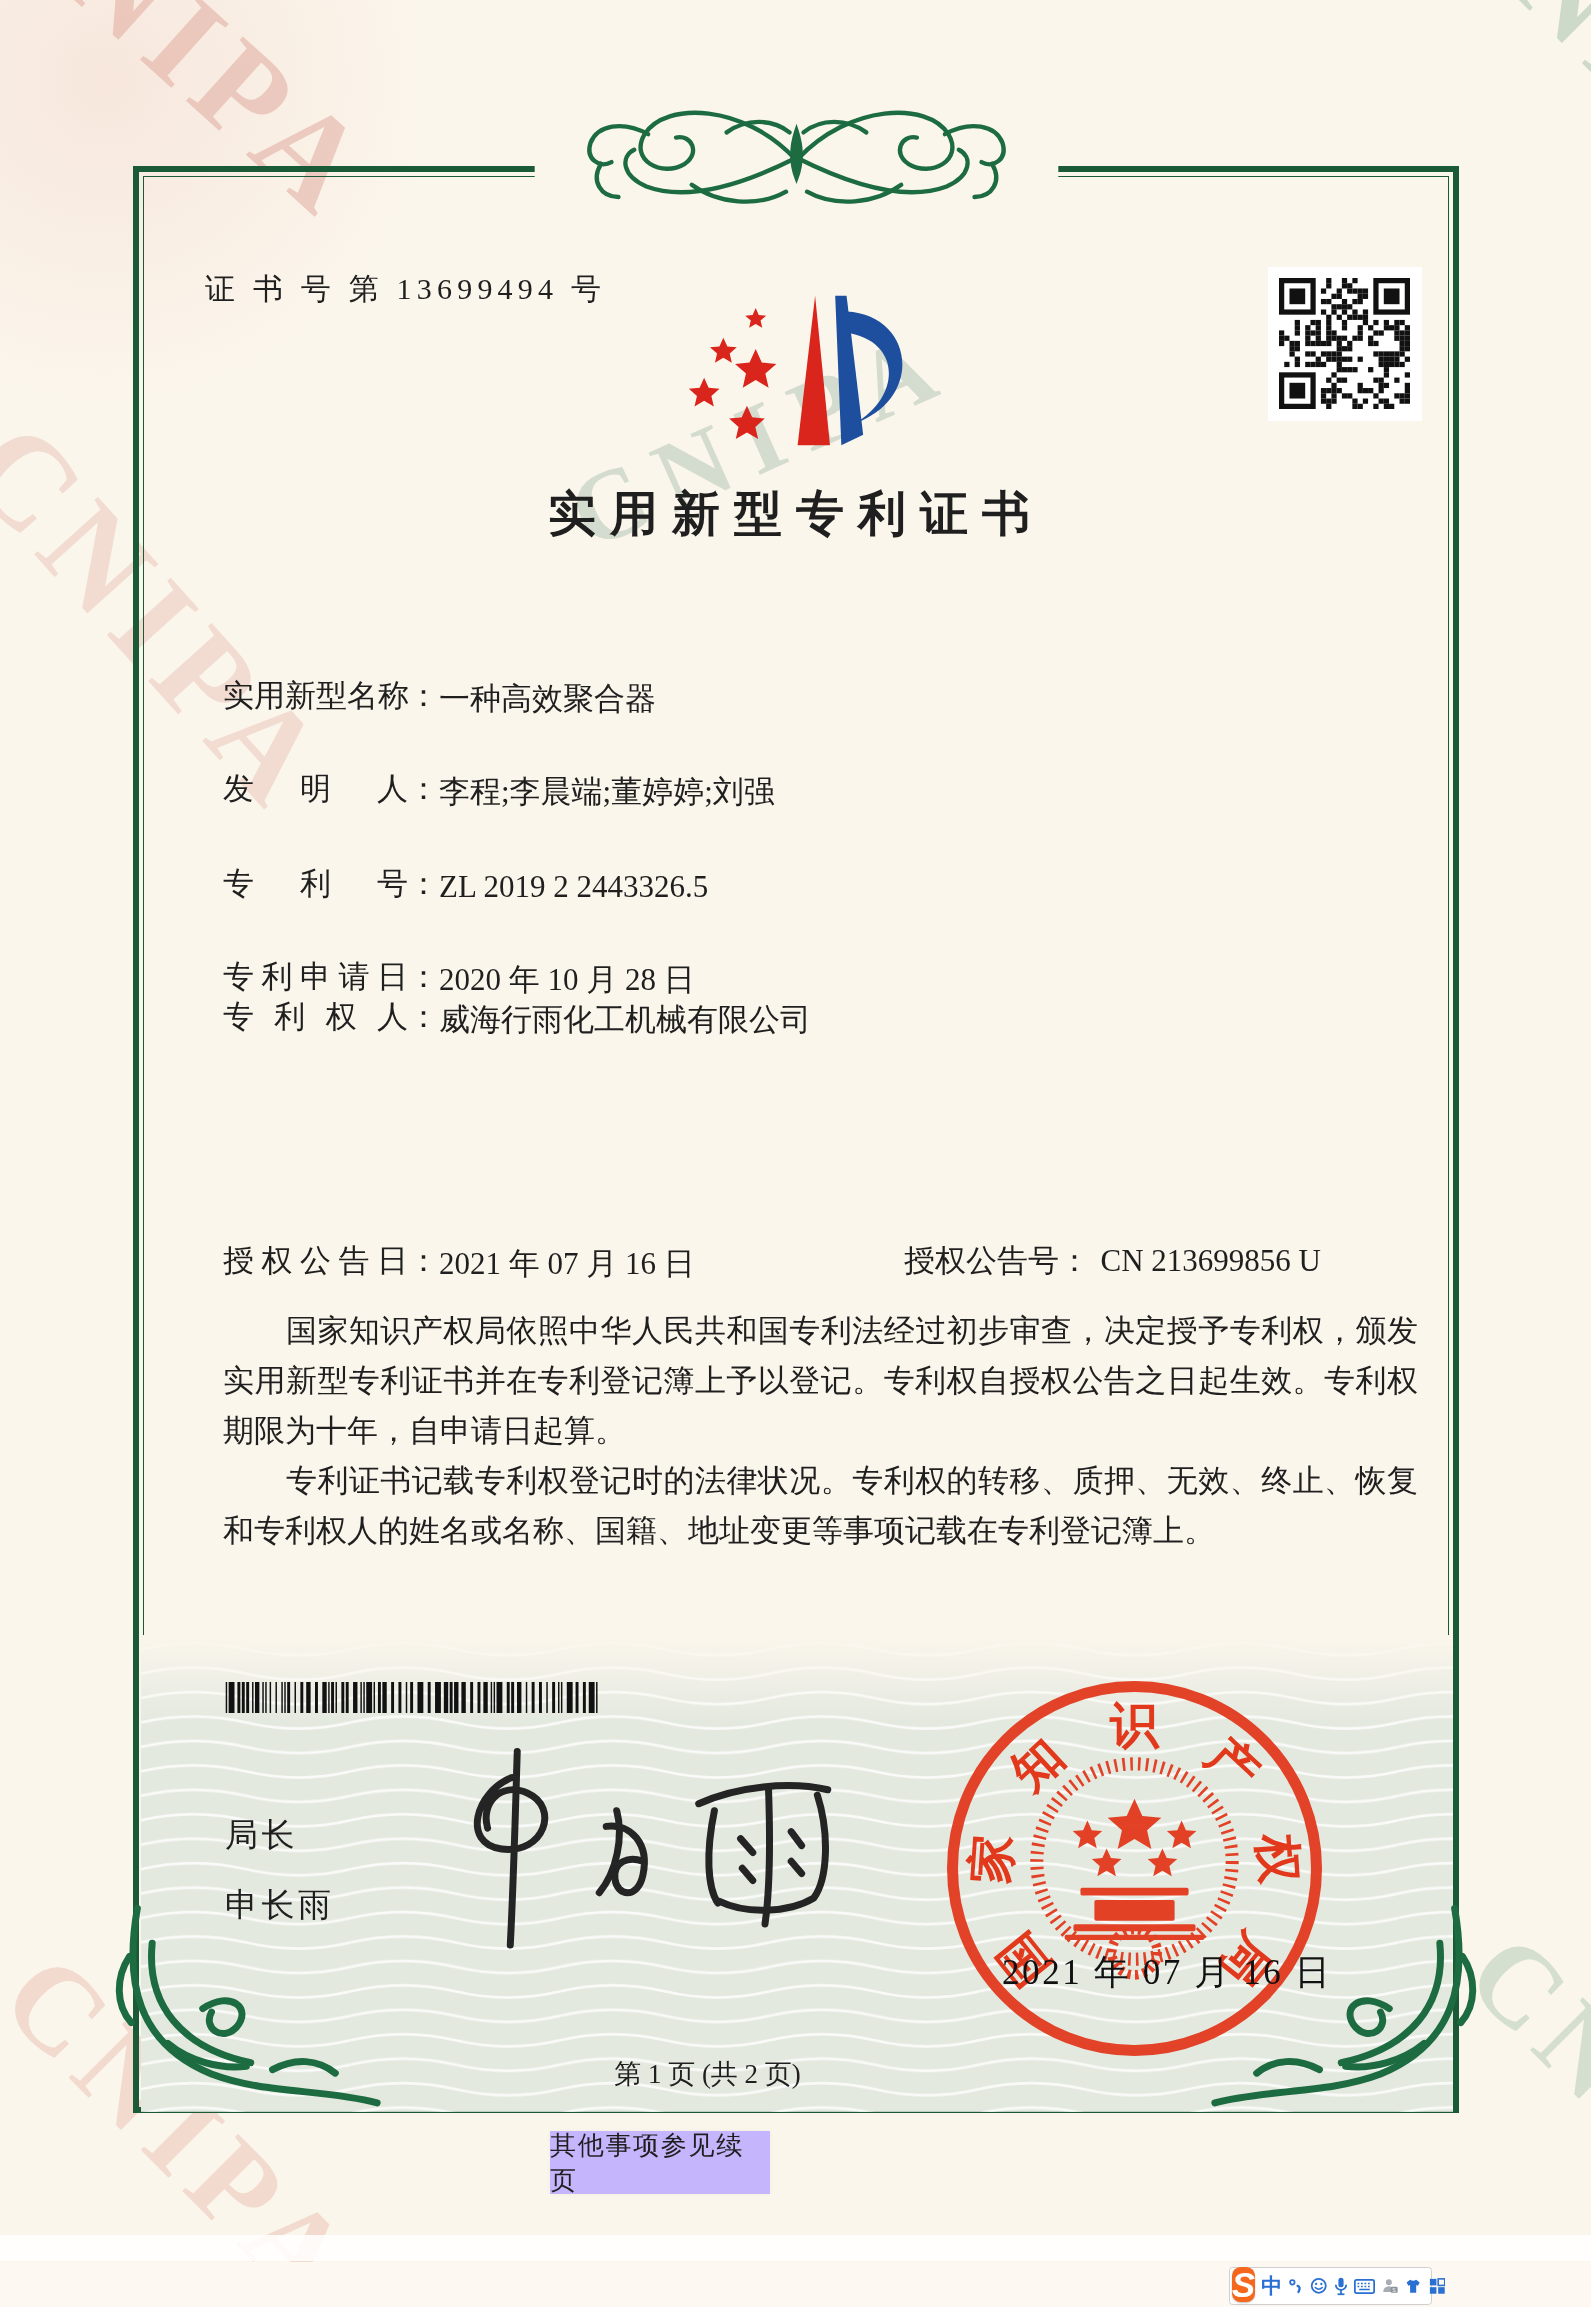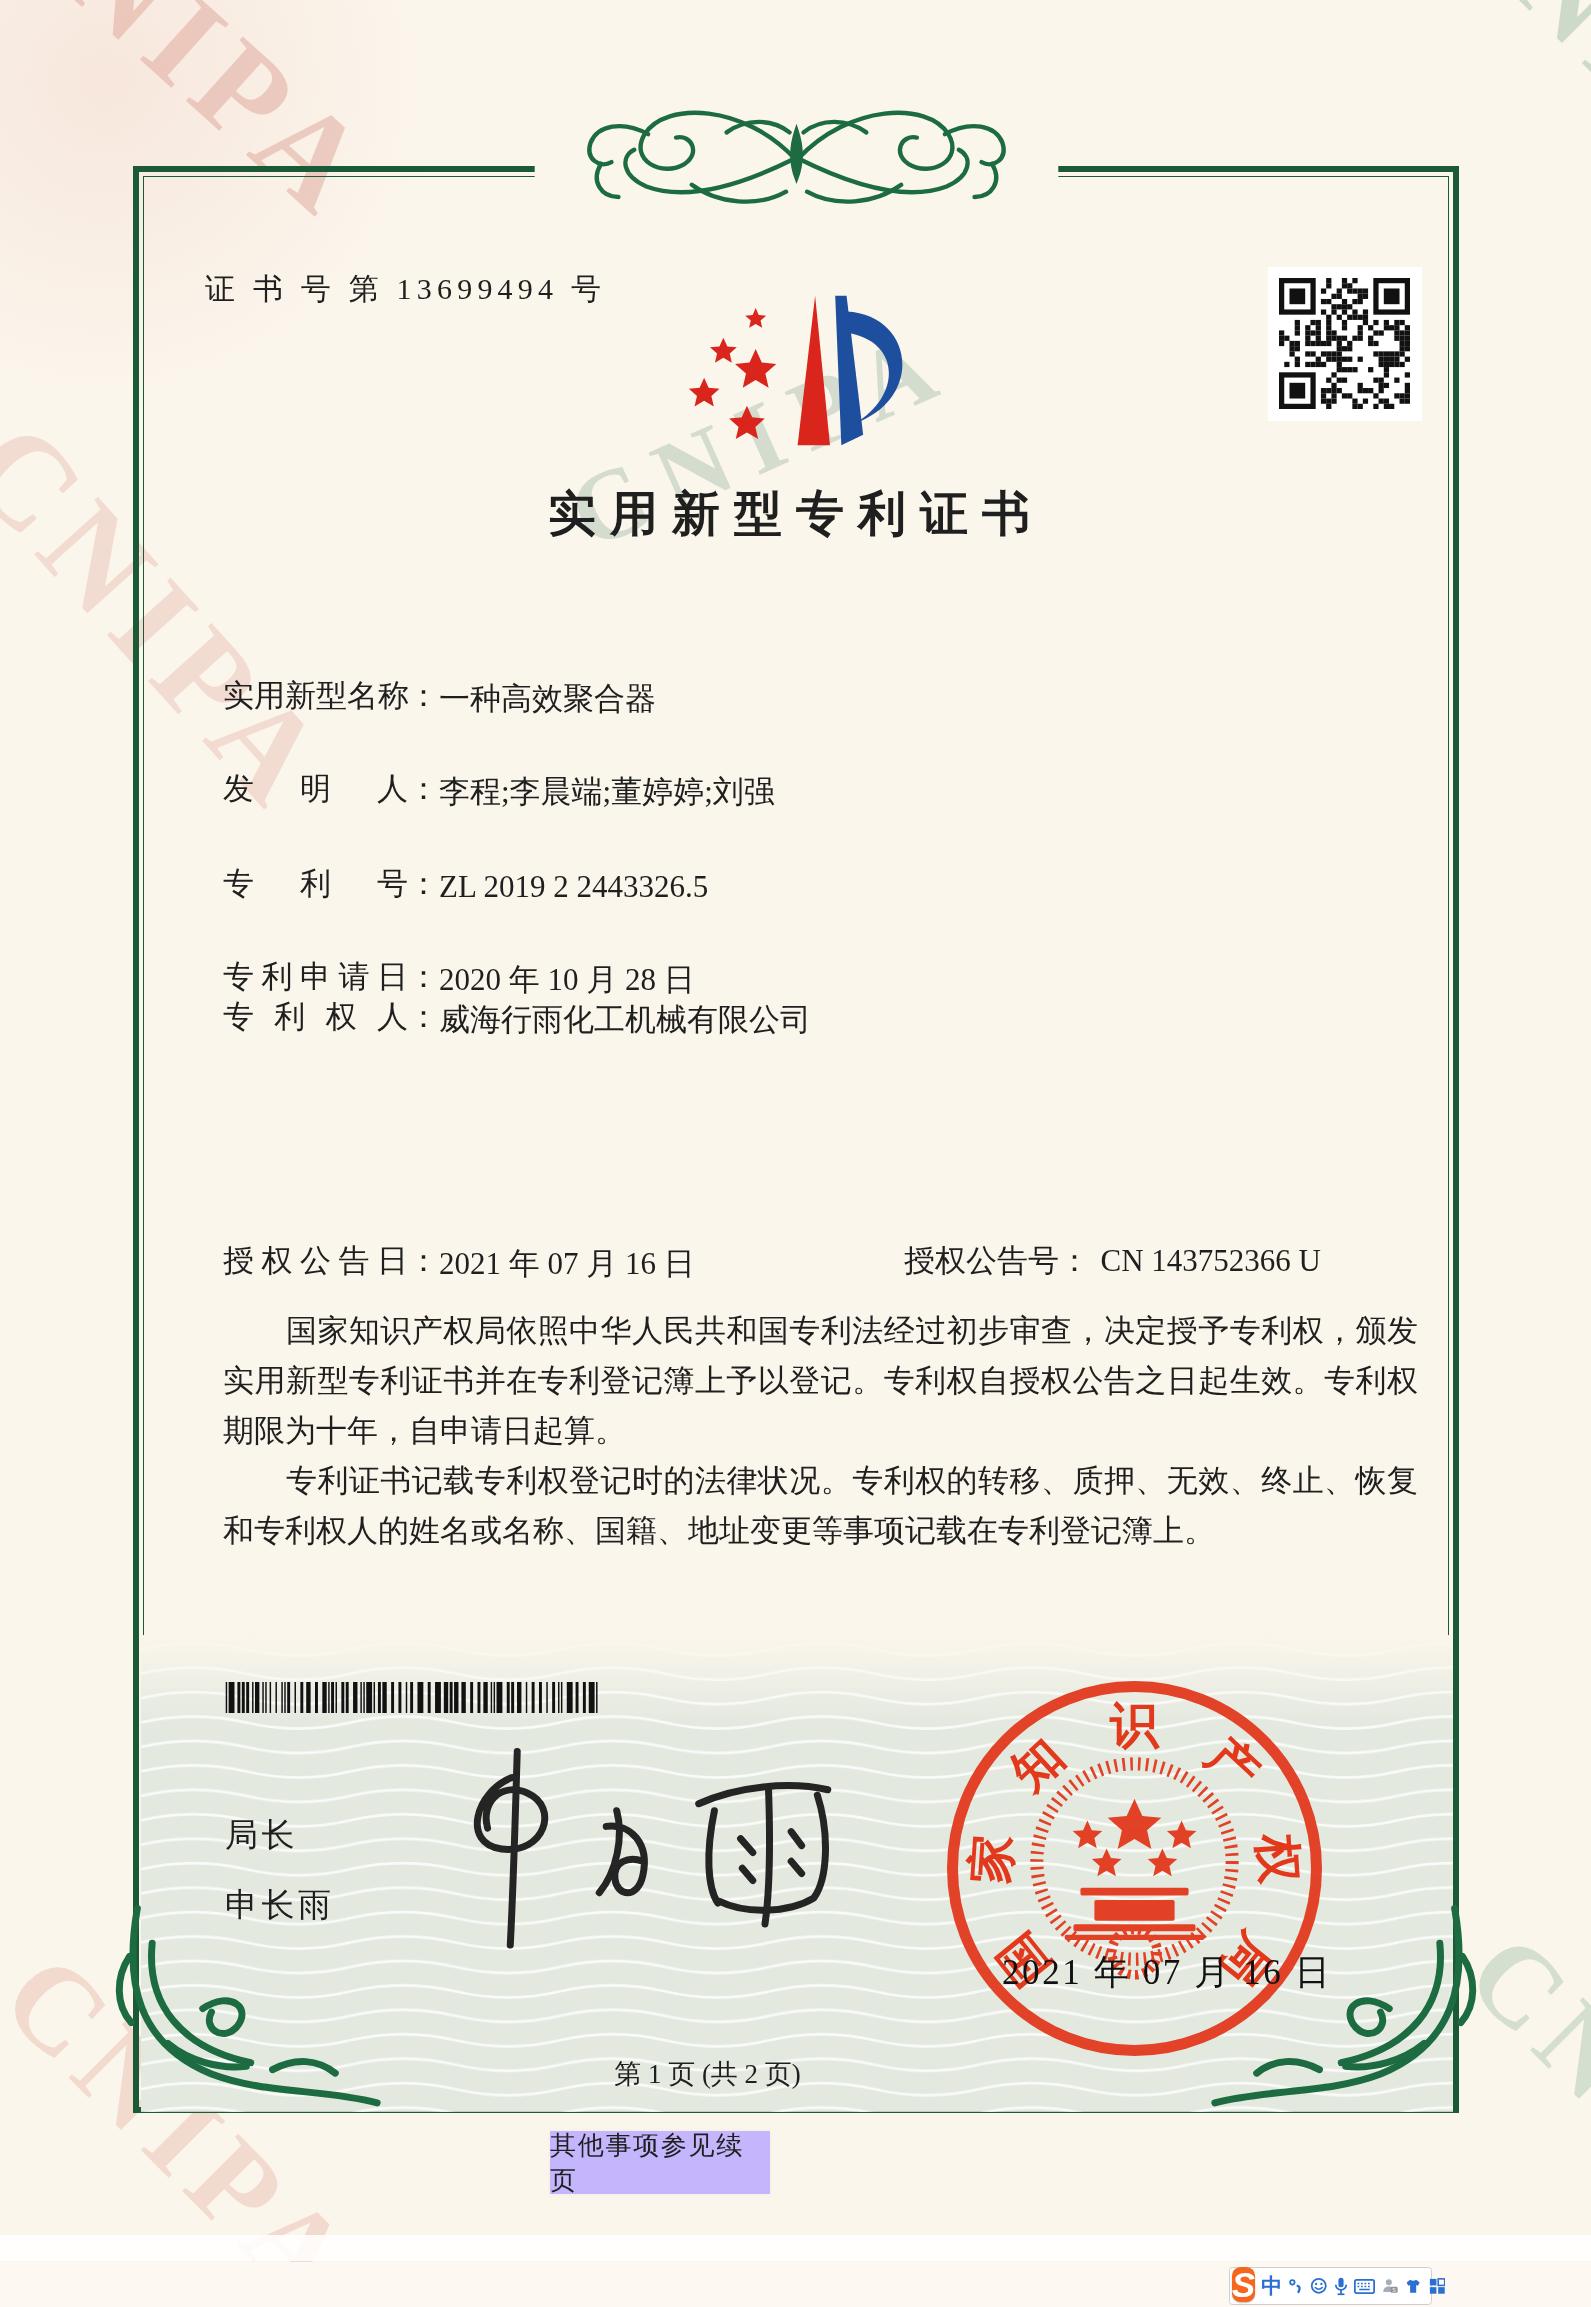--- a/index.html
+++ b/index.html
@@ -429,21 +429,21 @@
   <div class="abs row" style="top:956px;">
     <span class="lbl">专利申请日</span><span class="colon">：</span><span class="val short">2020 年 10 月 28 日</span>
   </div>
   <div class="abs row" style="top:996px;">
     <span class="lbl">专利权人</span><span class="colon">：</span><span class="val short">威海行雨化工机械有限公司</span>
   </div>
   <div class="abs row" style="top:1240px;">
     <span class="lbl">授权公告日</span><span class="colon">：</span><span class="val short">2021 年 07 月 16 日</span>
   </div>
   <div class="abs grant-no">
-    <span class="lbl">授权公告号</span><span class="colon">：</span><span class="val">CN 143752366 U</span>
+    <span class="lbl">授权公告号</span><span class="colon">：</span><span class="val">CN 213699856 U</span>
   </div>
 
   <div class="abs body-text">
     <p>国家知识产权局依照中华人民共和国专利法经过初步审查，决定授予专利权，颁发实用新型专利证书并在专利登记簿上予以登记。专利权自授权公告之日起生效。专利权期限为十年，自申请日起算。</p>
     <p>专利证书记载专利权登记时的法律状况。专利权的转移、质押、无效、终止、恢复和专利权人的姓名或名称、国籍、地址变更等事项记载在专利登记簿上。</p>
   </div>
 
   <div class="abs barcode">
     <svg id="bc" width="380" height="31" xmlns="http://www.w3.org/2000/svg" viewBox="0 0 435 36">
         <rect x="0" y="0" width="1.7" height="36" fill="#111"></rect>

